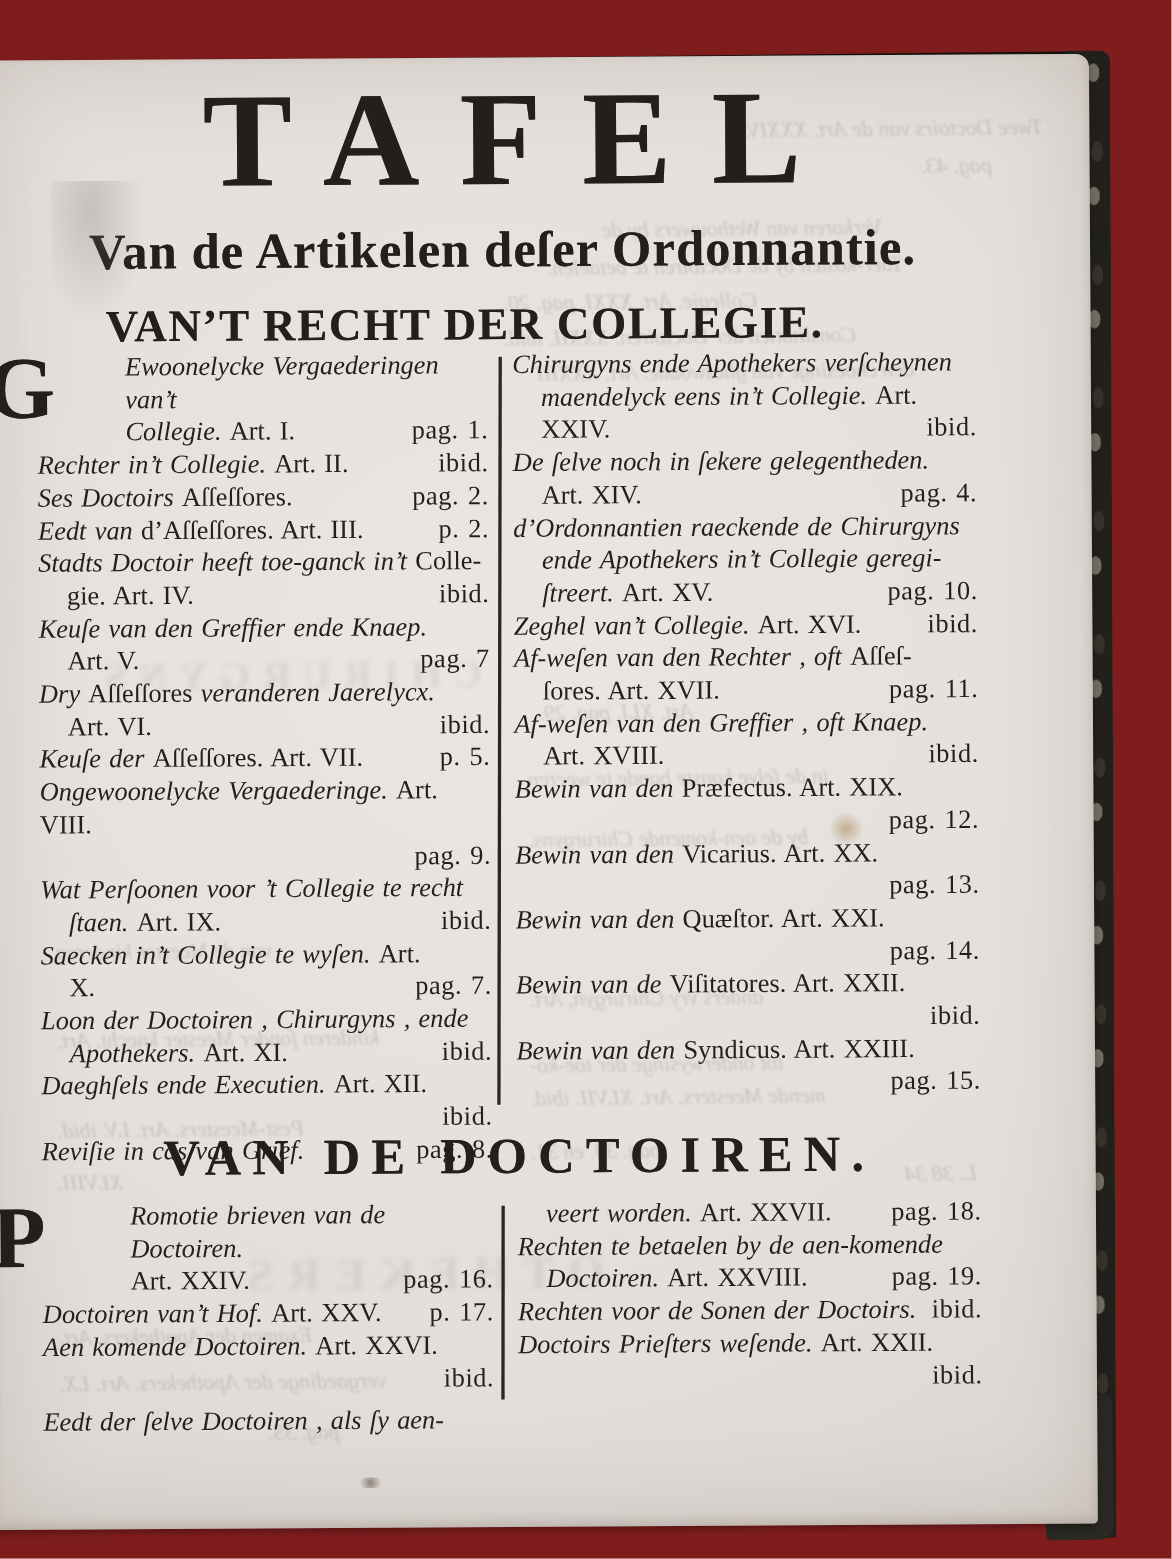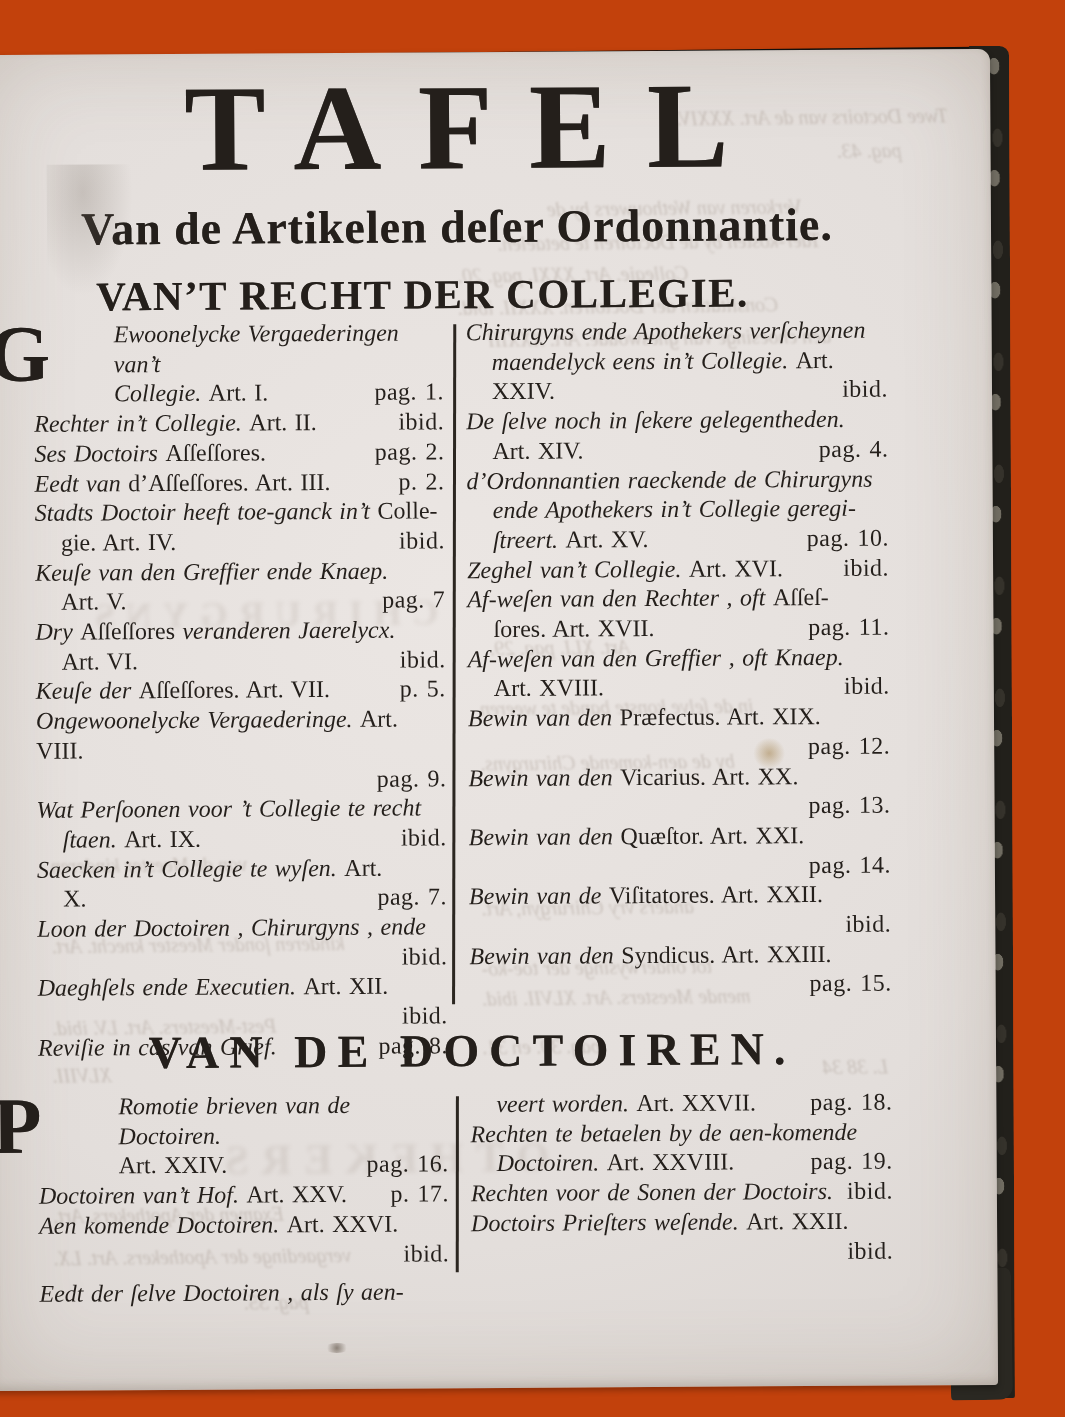--- a/index.html
+++ b/index.html
@@ -1,16 +1,16 @@
 <!DOCTYPE html>
 <html><head>
 <meta charset="utf-8">
 <style>
   html,body{margin:0;padding:0;width:1065px;height:1417px;overflow:hidden;background:#ffffff;}
-  .scan{position:relative;width:1065px;height:1417px;background:#c2410c;font-family:"Liberation Serif","DejaVu Serif",serif;}
+  .scan{position:relative;width:1065px;height:1417px;background:#7f1d1d;font-family:"Liberation Serif","DejaVu Serif",serif;}
 
   
   .board-top{position:absolute;left:0;top:57px;width:1000px;height:15px;
     background:linear-gradient(to bottom,#0f0e0c,#39362f 55%,#1b1915);
     transform:rotate(-0.6deg);transform-origin:left center;z-index:0;}
   .board-right{position:absolute;left:972px;top:46px;width:40px;height:1352px;
     background-color:#22201b;
     background-image:
       radial-gradient(12px 18px at 62% 18%, #716d62 44%, transparent 48%),
       radial-gradient(9px 15px at 28% 52%, #4c483f 44%, transparent 48%),
@@ -184,20 +184,21 @@
           <span class="tx"><span class="it">Saecken in’t Collegie te wyſen. </span><span class="ro">Art.</span></span>
         </div>
         <div class="tl ind1">
           <span class="tx"><span class="ro">X.</span></span>
           <span class="ref">pag. 7.</span>
         </div>
         <div class="tl ind0">
           <span class="tx"><span class="it">Loon der Doctoiren , Chirurgyns , ende</span></span>
         </div>
         <div class="tl ind1">
+          <span class="tx"><span class="it">Apothekers. </span><span class="ro">Art. XI.</span></span>
           <span class="ref">ibid.</span>
         </div>
         <div class="tl ind0">
           <span class="tx"><span class="it">Daeghſels ende Executien. </span><span class="ro">Art. XII.</span></span>
         </div>
         <div class="tl ind1">
           <span class="tx"></span>
           <span class="ref">ibid.</span>
         </div>
         <div class="tl ind0">

